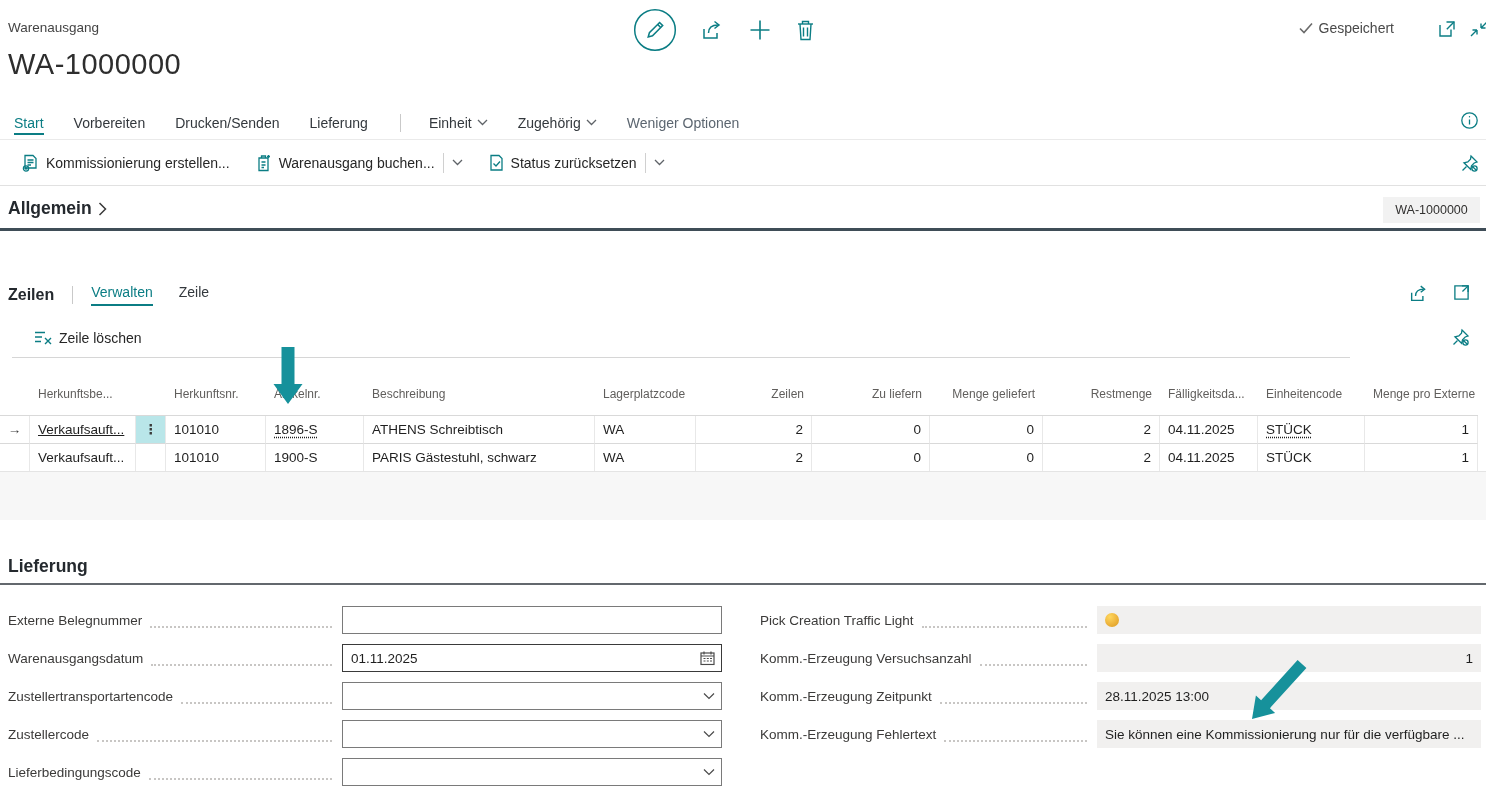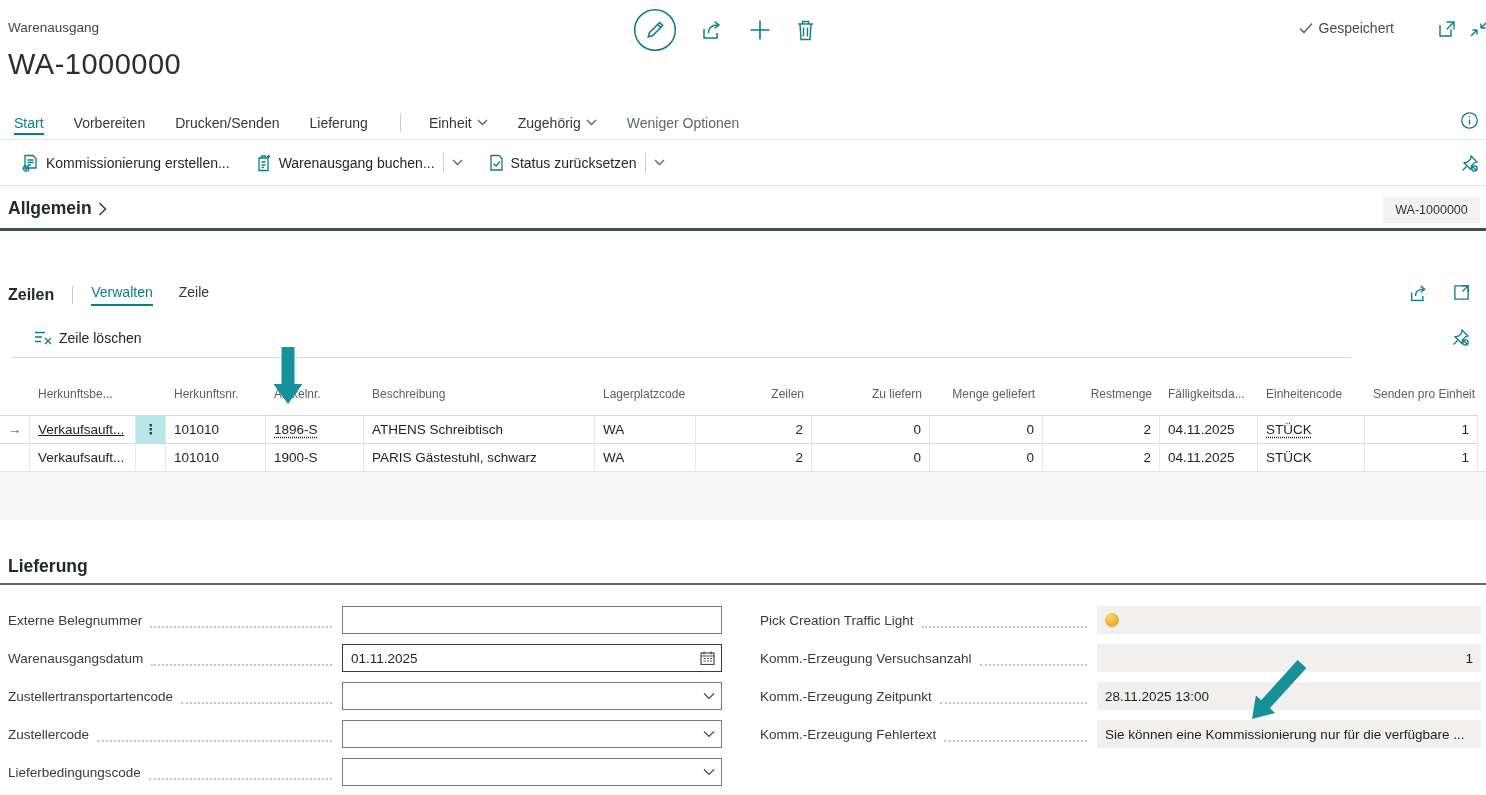--- a/index.html
+++ b/index.html
@@ -305,21 +305,21 @@
     <span class="gc">Herkunftsnr.</span>
     <span class="gc">Artikelnr.</span>
     <span class="gc">Beschreibung</span>
     <span class="gc">Lagerplatzcode</span>
     <span class="gc r">Zeilen</span>
     <span class="gc r">Zu liefern</span>
     <span class="gc r">Menge geliefert</span>
     <span class="gc r">Restmenge</span>
     <span class="gc">Fälligkeitsda...</span>
     <span class="gc">Einheitencode</span>
-    <span class="gc r">Senden pro Einheit</span>
+    <span class="gc r">Menge pro Externe</span>
   </div>
 
   <div class="grow gdata" style="border-top:1px solid #d9d9d9;">
     <span class="gc marker">→</span>
     <span class="gc"><span class="u-solid">Verkaufsauft...</span></span>
     <span class="gc dots" style="background-color: rgb(185, 230, 233);">⋮</span>
     <span class="gc">101010</span>
     <span class="gc"><span class="u-dotted">1896-S</span></span>
     <span class="gc">ATHENS Schreibtisch</span>
     <span class="gc">WA</span>

